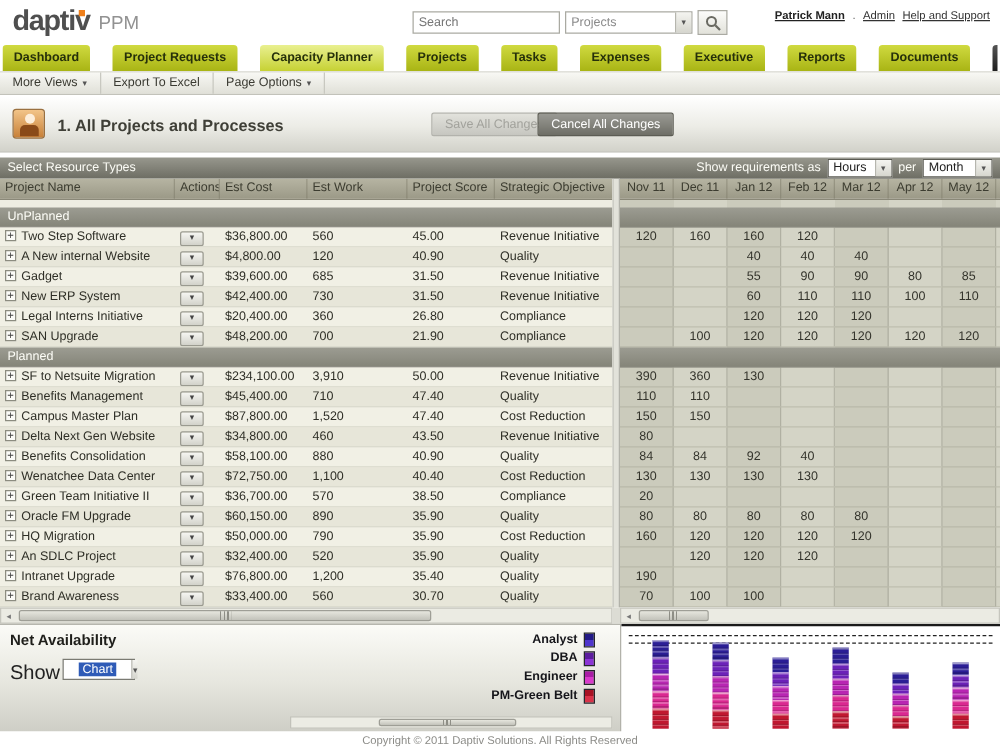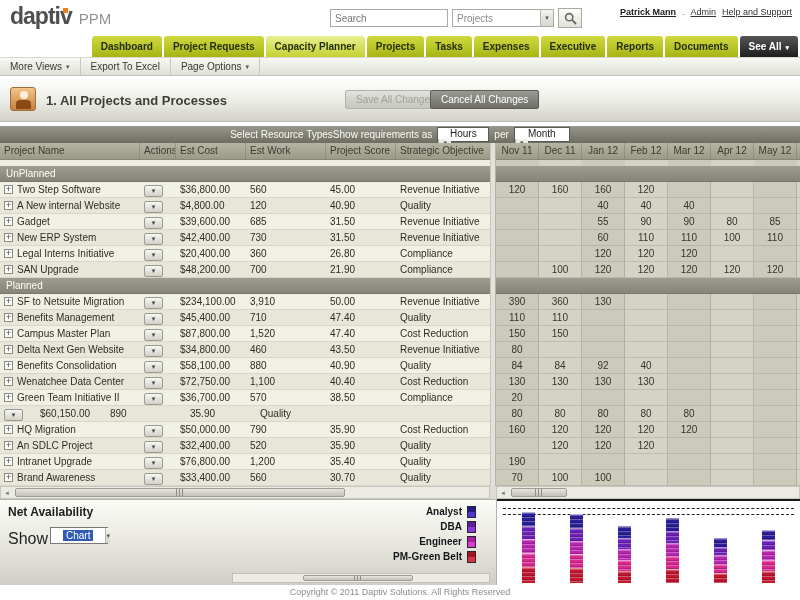--- a/index.html
+++ b/index.html
@@ -19,45 +19,45 @@
   .scope-select { width:102px; height:18px; border:1px solid #aaaaa2; background:#fff; display:flex; align-items:center; cursor:default; }
   .scope-text { flex:1; padding:0 4px; color:#8a8a8a; font-size:10px; }
   .sel-btn { width:13px; align-self:stretch; background:linear-gradient(#f4f4f0,#d6d6ce); border-left:1px solid #b6b6ae; font-size:7px; color:#555; display:flex; align-items:center; justify-content:center; }
   .search-btn { width:24px; height:20px; border:1px solid #aaaaa2; background:linear-gradient(#fcfcfa,#e2e2da); display:flex; align-items:center; justify-content:center; }
   .user-links { position:absolute; right:8px; top:7px; font-size:9px; color:#333; display:flex; gap:6px; align-items:center; }
   .user-name { font-weight:bold; color:#222; text-decoration:underline; cursor:pointer; }
   .hlink { color:#333; text-decoration:underline; cursor:pointer; }
   .dot-sep { color:#666; }
 
   
-  .tabs { position:absolute; top:36px; left:2px; height:21px; width:796px; display:flex; gap:2px; overflow:hidden;justify-content:flex-end; }
+  .tabs { position:absolute; top:36px; left:2px; height:21px; width:796px; display:flex; gap:18px; overflow:hidden; }
   .tab { height:21px; line-height:21px; padding:0 9px; font-size:10px; font-weight:bold; color:#26300a; background:linear-gradient(#d0da40,#a8b414); border-radius:3px 3px 0 0; white-space:nowrap; cursor:pointer; }
   .tab.active { background:linear-gradient(#e9f090,#c6d133); }
   .tab.dark { background:linear-gradient(#555,#1e1e1e); color:#fff; }
   .tab-caret { margin-left:4px; font-size:7px; }
 
   
   .subbar { position:absolute; top:57px; left:0; width:800px; height:19px; background:linear-gradient(#f8f8f4,#e0e0d8); border-top:1px solid #d8d8d0; border-bottom:1px solid #c2c2ba; display:flex; align-items:stretch; font-size:10px; color:#3a3a32; }
   .sb-item { display:flex; align-items:center; gap:4px; padding:0 10px; border-right:1px solid #c8c8c0; cursor:pointer; }
   .caret { font-size:7px; color:#555; }
 
   
   .section-header { position:absolute; top:77px; left:0; width:800px; height:45px; background:linear-gradient(#ffffff,#ececе6 55%,#d2d2ca); background:linear-gradient(#ffffff,#ecece6 55%,#d2d2ca); border-bottom:1px solid #bcbcb4; }
   .section-icon { position:absolute; left:10px; top:10px; width:26px; height:24px; background:linear-gradient(#f2c488,#c88038); border:1px solid #9a7040; border-radius:3px; }
   .section-icon::before { content:""; position:absolute; left:9px; top:3px; width:8px; height:8px; border-radius:50%; background:#fdeeda; }
   .section-icon::after { content:""; position:absolute; left:5px; top:12px; width:15px; height:9px; border-radius:4px 4px 0 0; background:#8a4a18; }
   .section-title { position:absolute; left:46px; top:16px; font-size:13px; font-weight:bold; color:#3f3f37; }
   .btn-save { position:absolute; left:345px; top:13px; height:19px; padding:0 10px; font:10px "Liberation Sans",sans-serif; color:#a2a29c; background:linear-gradient(#e2e2dc,#c6c6c0); border:1px solid #b2b2ac; border-radius:2px; }
   .btn-cancel { position:absolute; left:430px; top:13px; height:19px; padding:0 10px; font:10px "Liberation Sans",sans-serif; color:#fff; background:linear-gradient(#9a9a94,#6e6e66); border:1px solid #5c5c54; border-radius:2px; cursor:pointer; }
 
   
-  .filter-bar { position:absolute; top:126px; left:0; width:800px; height:17px; background:linear-gradient(#97978d,#6d6d63); display:flex; align-items:center; justify-content:center; padding:0 6px; }
+  .filter-bar { position:absolute; top:126px; left:0; width:800px; height:17px; background:linear-gradient(#97978d,#6d6d63); display:flex; align-items:center; justify-content:space-between; padding:0 6px; }
   .fb-title { color:#fbfbf5; font-size:10px; cursor:pointer; }
   .fb-right { display:flex; align-items:center; gap:5px; color:#fbfbf5; font-size:10px; }
-  .sel { height:15px; background:#fff; border:1px solid #5a5a52; display:flex; align-items:center; cursor:default;flex-direction:column; }
+  .sel { height:15px; background:#fff; border:1px solid #5a5a52; display:flex; align-items:center; cursor:default; }
   .sel-text { flex:1; padding:0 4px; font-size:10px; color:#222; white-space:nowrap; }
   .sel.units { width:52px; } .sel.period { width:56px; }
 
   
   .grid { position:absolute; top:143px; left:0; width:800px; height:343px; }
   .left-pane { position:absolute; left:0; top:0; width:490px; height:343px; overflow:hidden; background:#eeede2; }
   .lheader { height:17px; display:flex; background:linear-gradient(#b6b4a2,#9b9987); border-bottom:1px solid #8a8878; }
   .hc { font-size:10px; color:#3c3c30; line-height:16px; padding-left:4px; border-right:1px solid rgba(120,118,100,.45); white-space:nowrap; overflow:hidden; }
   .cname { width:140px; } .cact { width:36px; } .ccost { width:70px; } .cwork { width:80px; } .cscore { width:70px; } .cobj { width:94px; flex:1; border-right:none; }
   .lrows { padding-top:6px; }
@@ -306,20 +306,21 @@
           </div>
           <div class="lrow odd">
             <div class="c cname"><span class="expander">+</span><span class="pname">Green Team Initiative II</span></div>
             <div class="c cact"><span class="abtn">▾</span></div>
             <div class="c ccost">$36,700.00</div>
             <div class="c cwork">570</div>
             <div class="c cscore">38.50</div>
             <div class="c cobj">Compliance</div>
           </div>
           <div class="lrow even">
+            <div class="c cname"><span class="expander">+</span><span class="pname">Oracle FM Upgrade</span></div>
             <div class="c cact"><span class="abtn">▾</span></div>
             <div class="c ccost">$60,150.00</div>
             <div class="c cwork">890</div>
             <div class="c cscore">35.90</div>
             <div class="c cobj">Quality</div>
           </div>
           <div class="lrow odd">
             <div class="c cname"><span class="expander">+</span><span class="pname">HQ Migration</span></div>
             <div class="c cact"><span class="abtn">▾</span></div>
             <div class="c ccost">$50,000.00</div>

